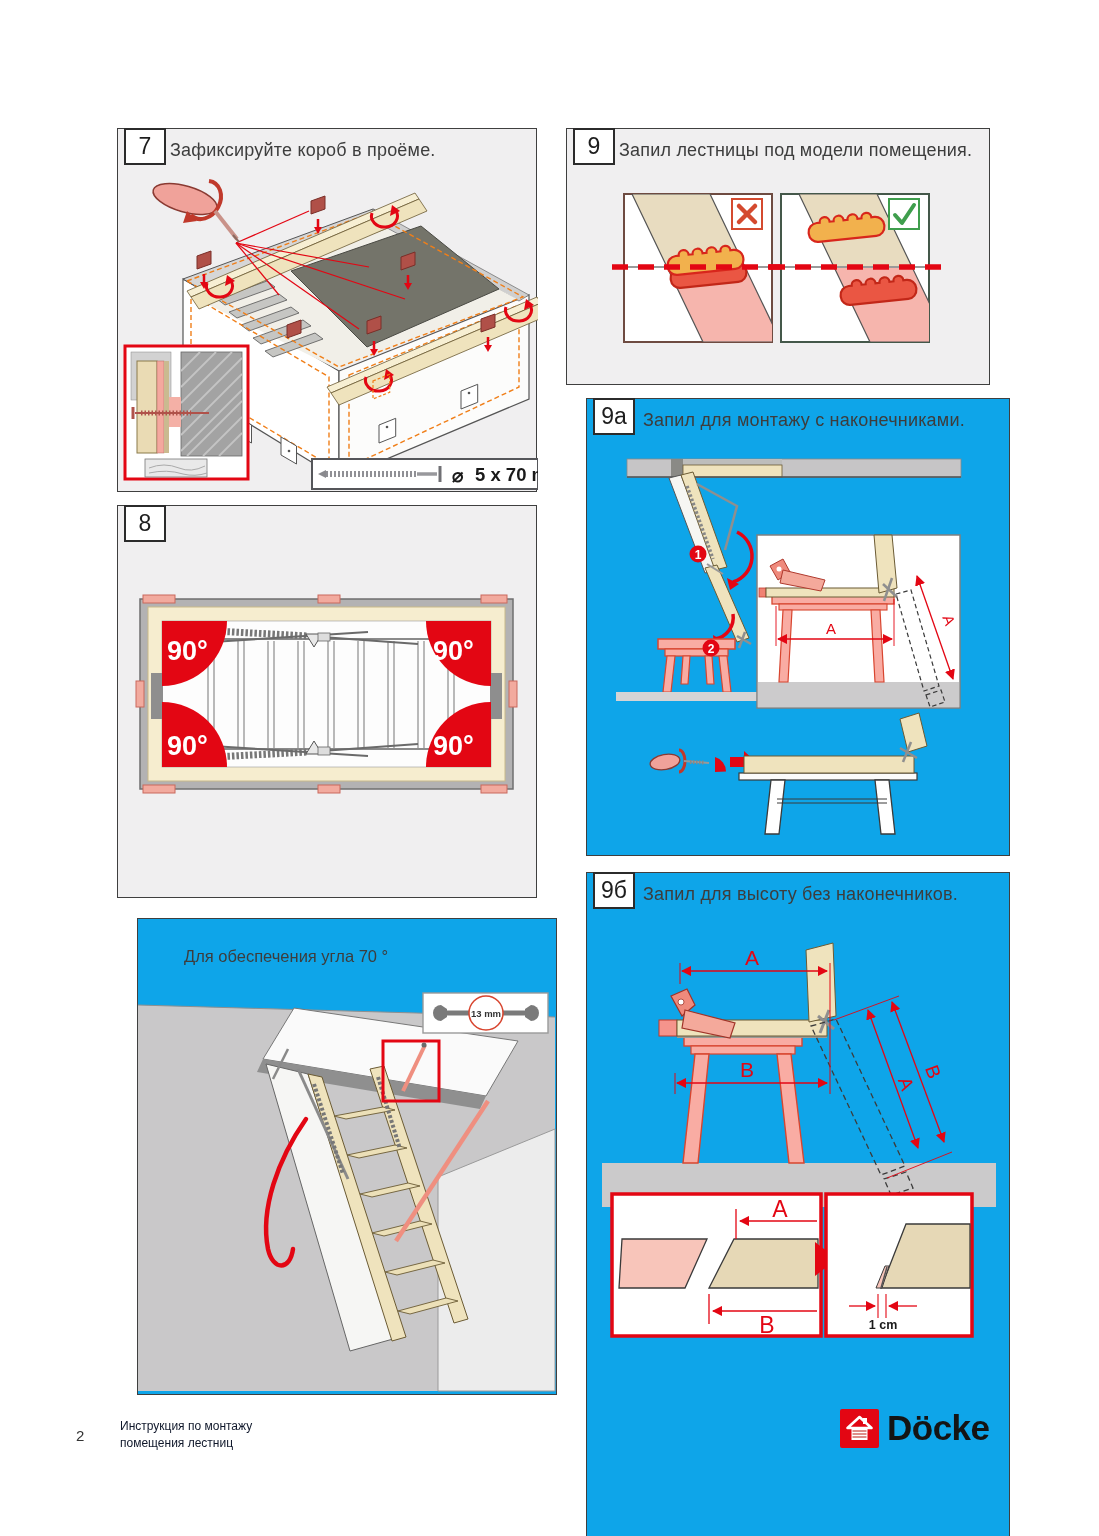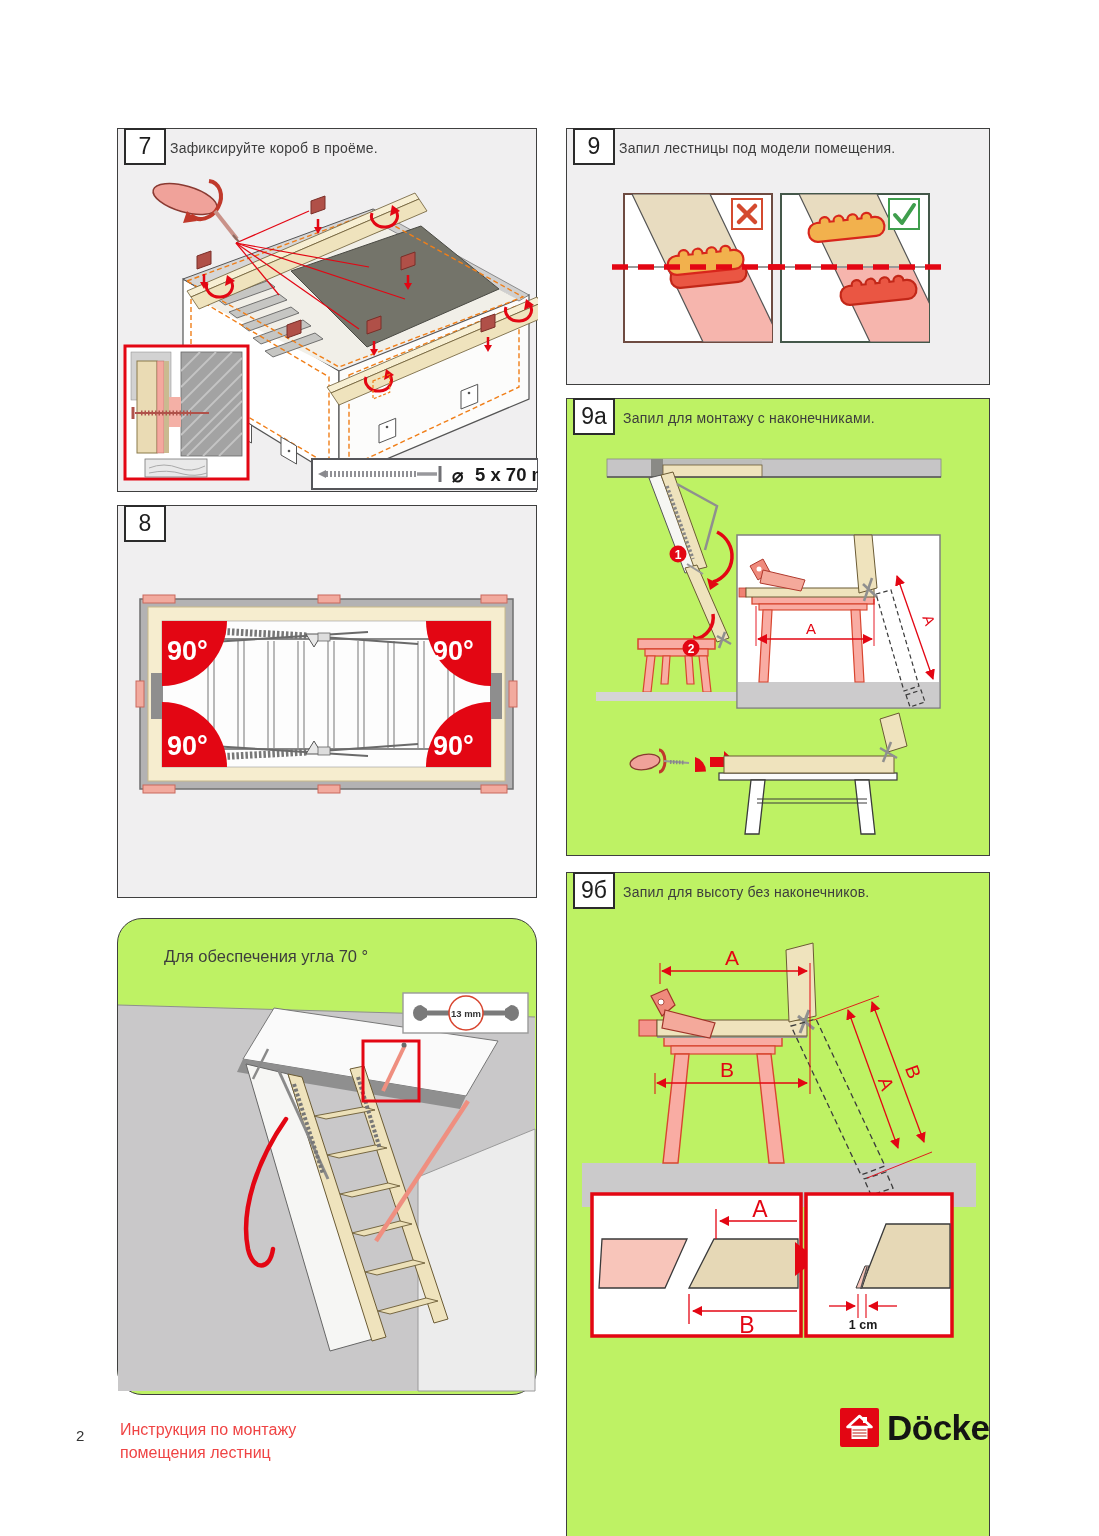--- a/index.html
+++ b/index.html
@@ -1,30 +1,30 @@
 <!DOCTYPE html>
 <html><head>
 <meta charset="utf-8">
 <style>
   html,body{margin:0;padding:0;background:#fff;}
   .page{position:relative;width:1099px;height:1536px;background:#ffffff;
         font-family:"Liberation Sans",sans-serif;overflow:hidden;}
   .panel{position:absolute;border:1.5px solid #3f3f3f;box-sizing:border-box;}
   .bg-gray{background:#f0eff0;}
-  .bg-white{background:#bef264;}
+  .bg-white{background:#0ea5e9;margin-left:20px;}
   .numbox{position:absolute;top:-1.5px;left:6px;height:33px;min-width:30px;
           background:#fff;border:2px solid #2b2b2b;display:flex;align-items:center;
           justify-content:center;font-size:23px;color:#1d1d1d;padding:0 4px;z-index:3;}
-  .ptitle{position:absolute;left:52px;top:11px;font-size:14px;color:#3d3d3d;
+  .ptitle{position:absolute;left:52px;top:11px;font-size:18px;color:#3d3d3d;
           letter-spacing:.2px;z-index:3;white-space:nowrap;}
   .panel svg{position:absolute;left:0;top:0;z-index:1;}
   .scene-title{position:absolute;left:46px;top:28px;font-size:16.5px;color:#3d3d3d;z-index:3;}
   .footer-page{position:absolute;left:76px;top:1427px;font-size:15px;color:#333;}
-  .footer-doc{position:absolute;left:120px;top:1418px;font-size:16px;line-height:1.45;color:#ef4444;}
-  .logo{position:absolute;left:840px;top:1408px;display:flex;align-items:flex-start;}
+  .footer-doc{position:absolute;left:120px;top:1418px;font-size:12px;line-height:1.45;color:#0f172a;}
+  .logo{position:absolute;left:840px;top:1408px;display:flex;align-items:center;}
   .logo-text{font-size:35px;font-weight:bold;color:#141414;letter-spacing:-.5px;margin-left:8px;}
   text{font-family:"Liberation Sans",sans-serif;}
 </style>
 </head>
 <body>
 
 <div class="page">
 
 
 <svg width="0" height="0">
@@ -242,21 +242,21 @@
           <text x="315" y="112" font-size="27" font-weight="bold" fill="#fff">90°</text>
           <text x="49" y="207" font-size="27" font-weight="bold" fill="#fff">90°</text>
           <text x="315" y="207" font-size="27" font-weight="bold" fill="#fff">90°</text>
         </g>
       </g>
     </g>
   </svg>
 </div>
 
 
-<div class="panel bg-white" style="left:117px;top:918px;width:420px;height:477px;border-radius:25px;">
+<div class="panel bg-white" style="left:117px;top:918px;width:420px;height:477px;">
   <div class="scene-title">Для обеспечения угла 70 °</div>
   <svg width="420" height="474" viewBox="0 0 420 474">
     <g>
       <polygon points="0,86 417,98 417,472 0,472" fill="#c9c8c9"></polygon>
       <polygon points="300,258 417,210 417,472 300,472" fill="#ececec" stroke="#9a9a9a" stroke-width="1"></polygon>
       <line x1="0" y1="86" x2="417" y2="98" stroke="#8f8f8f" stroke-width="1"></line>
 
       <polygon points="156,89 380,122 348,177 125,140" fill="#fafafa" stroke="#777" stroke-width="1"></polygon>
       <polygon points="125,140 348,177 342,190 119,153" fill="#8f8f8f"></polygon>
 

